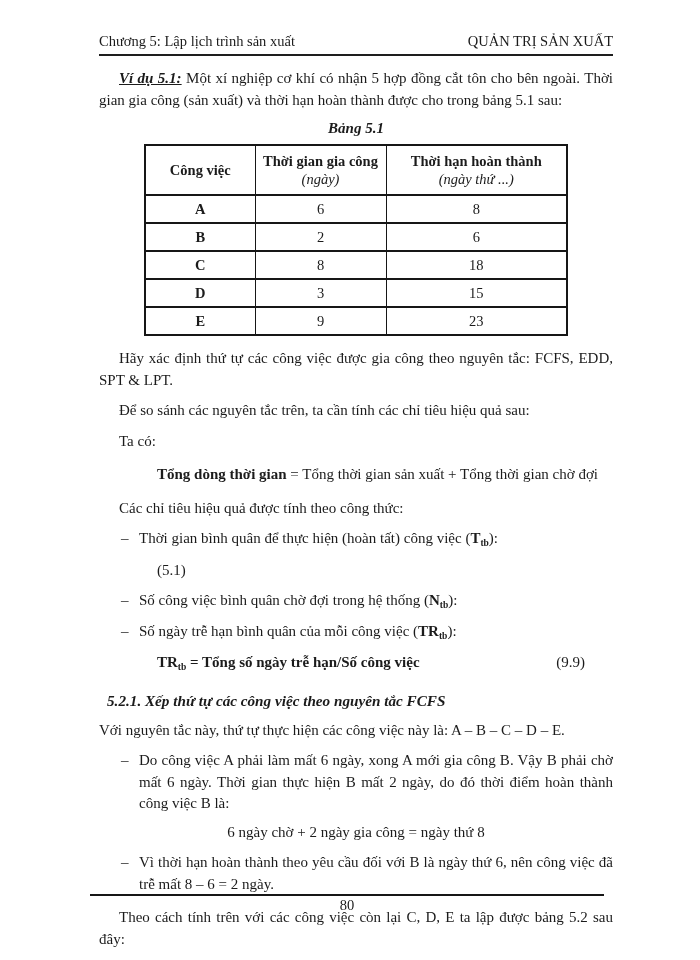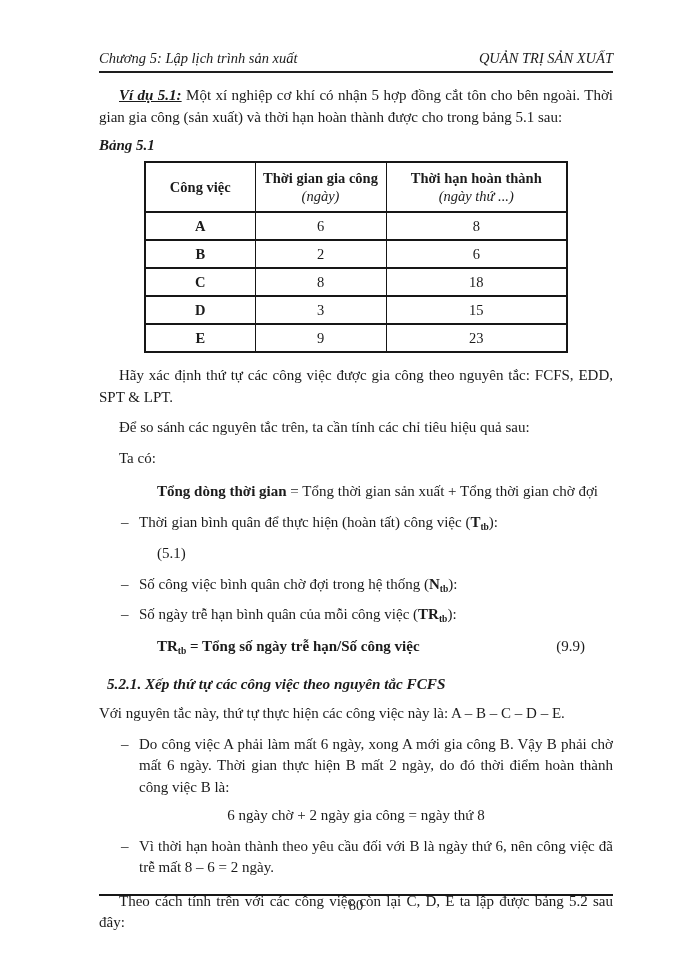--- a/index.html
+++ b/index.html
@@ -8,40 +8,40 @@
     background: #ffffff;
     color: #1b1b1b;
     font-family: "Liberation Serif", "DejaVu Serif", serif;
   }
   .page { position: relative; width: 700px; height: 960px; overflow: hidden; }
   .content { position: absolute; left: 99px; top: 0; width: 514px; }
 
   
   .running-head {
     display: flex; justify-content: space-between;
-    font-style: italic; font-size: 14.5px;
-    padding-top: 50px;
+    font-size: 14.5px;
+    padding-top: 33px;
   }
   .head-rule { border: none; border-top: 2px solid #1e1e1e; margin: 4px 0 0 0; }
 
   
   .para {
     font-size: 15px; line-height: 21.5px;
     text-align: justify; margin: 0;
   }
   .indent { text-indent: 20px; }
   .mt-sm { margin-top: 9px; }
   .mt-md { margin-top: 12px; }
   .example-label {
     font-weight: bold; font-style: italic; text-decoration: underline;
   }
 
   
   .tbl-caption {
-    text-align: left; font-weight: bold; font-style: italic;
+    text-align: center; font-weight: bold; font-style: italic;
     font-size: 15px; margin-top: 9px;
   }
   table.jobs {
     border-collapse: collapse; margin: 7px auto 0 auto;
     width: 422px; table-layout: fixed;
   }
   table.jobs col.c1 { width: 110px; }
   table.jobs col.c2 { width: 131px; }
   table.jobs col.c3 { width: 181px; }
   table.jobs th, table.jobs td {
@@ -78,21 +78,21 @@
 
   
   .section-heading {
     font-weight: bold; font-style: italic; font-size: 15.2px;
     margin: 16px 0 0 8px; line-height: 21px;
   }
   .calc-center { text-align: center; margin-top: 7px; font-size: 15px; line-height: 21.5px; }
 
   
   .footer {
-    position: absolute; left: 99px; top: 894px; width: 514px;
+    position: absolute; left: 90px; top: 894px; width: 514px;
     border-top: 2.5px solid #161616; text-align: center;
   }
   .footer .page-num { font-size: 14.5px; line-height: 19px; }
 </style>
 </head>
 <body>
 
 <div class="page">
   <div class="content">
 
@@ -147,20 +147,21 @@
         </tr>
       </tbody>
     </table>
 
     <p class="para indent mt-md">Hãy xác định thứ tự các công việc được gia công theo nguyên tắc: FCFS, EDD, SPT &amp; LPT.</p>
     <p class="para indent mt-sm">Để so sánh các nguyên tắc trên, ta cần tính các chỉ tiêu hiệu quả sau:</p>
     <p class="para indent mt-sm">Ta có:</p>
 
     <p class="flow-def"><span class="b">Tổng dòng thời gian</span><span> = Tổng thời gian sản xuất + Tổng thời gian chờ đợi</span></p>
 
+    <p class="para indent mt-md">Các chỉ tiêu hiệu quả được tính theo công thức:</p>
 
     <div class="bullet"><span class="dash">–</span><span>Thời gian bình quân để thực hiện (hoàn tất) công việc (</span><span class="b"><span>T</span><sub>tb</sub></span><span>):</span></div>
     <div class="eq">
         <span class="num">(5.1)</span>
       </div>
 
     <div class="bullet"><span class="dash">–</span><span>Số công việc bình quân chờ đợi trong hệ thống (</span><span class="b"><span>N</span><sub>tb</sub></span><span>):</span></div>
 
     <div class="bullet"><span class="dash">–</span><span>Số ngày trễ hạn bình quân của mỗi công việc (</span><span class="b"><span>TR</span><sub>tb</sub></span><span>):</span></div>
     <div class="eq">

